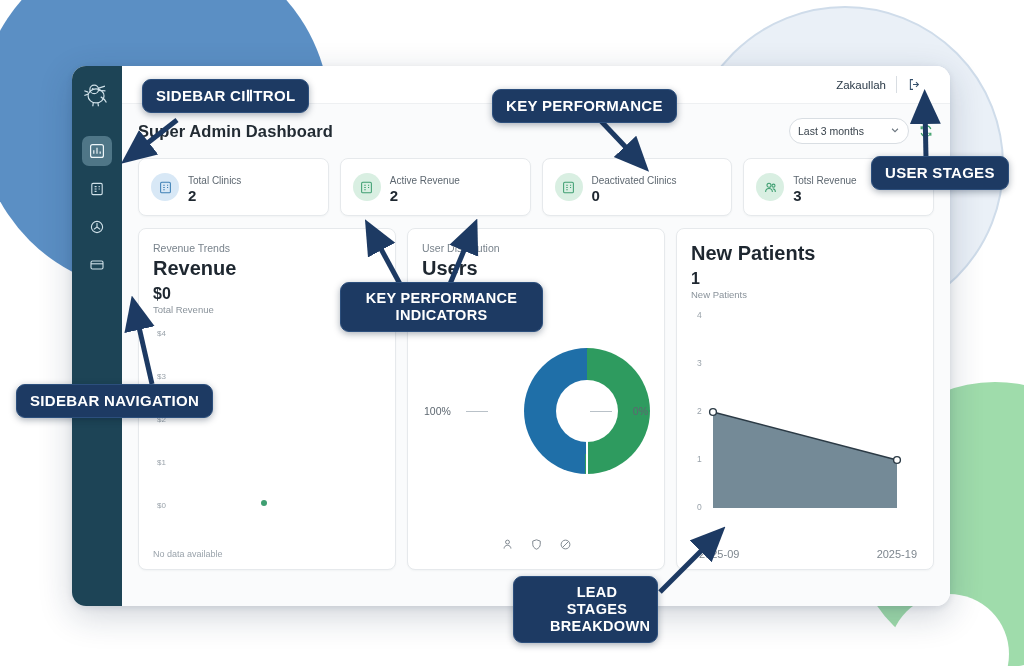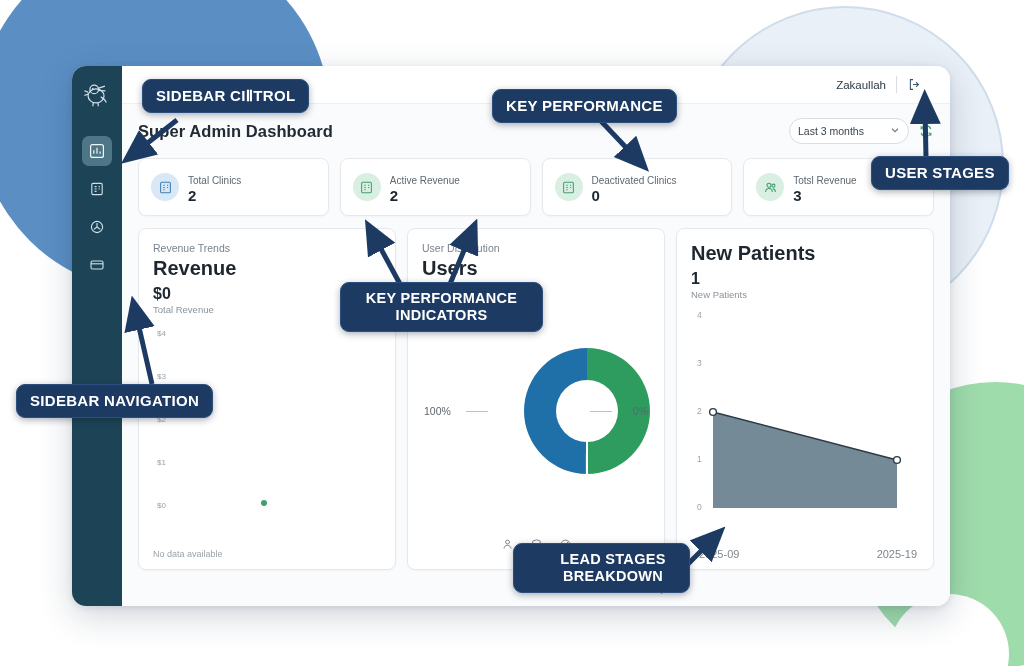--- a/index.html
+++ b/index.html
@@ -386,16 +386,16 @@
 
   <div class="badge" style="left:492px; top:89px;">KEY PERFORMANCE</div>
 
   <div class="badge" style="left:871px; top:156px;">USER STAGES</div>
 
   <div class="badge two" style="left:340px; top:282px; width:203px;">KEY PERFORMANCE
 INDICATORS</div>
 
   <div class="badge" style="left:16px; top:384px;">SIDEBAR NAVIGATION</div>
 
-  <div class="badge two" style="left:513px; top:543px; width:177px;padding-left:36px;">LEAD STAGES
+  <div class="badge two" style="left:513px; top:576px; width:145px;padding-left:36px;">LEAD STAGES
 BREAKDOWN</div>
 
 </div>
 
 </body></html>

